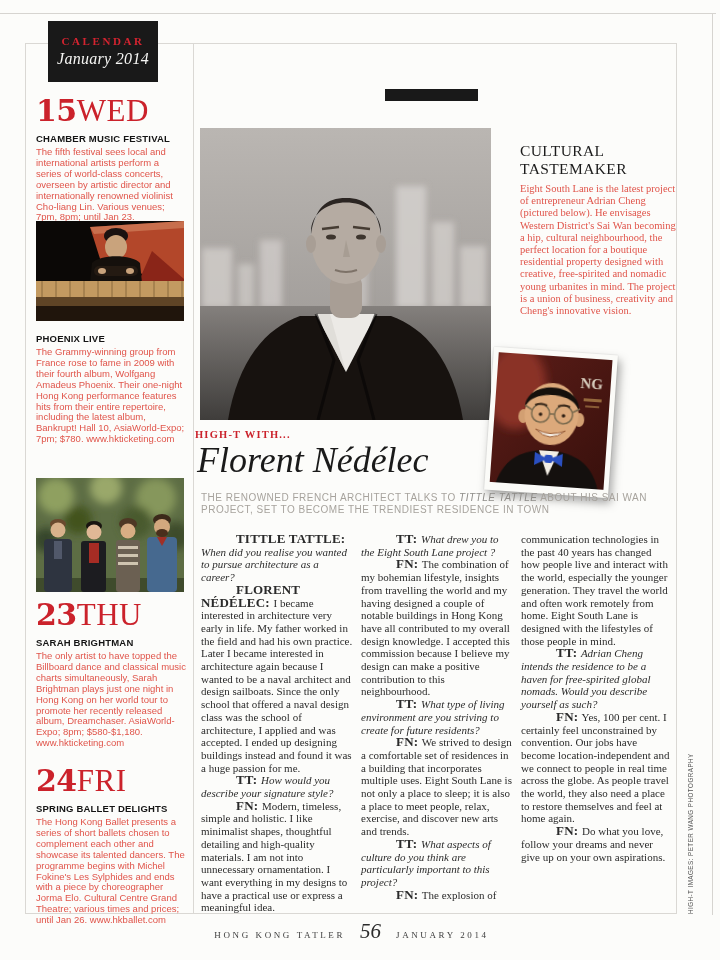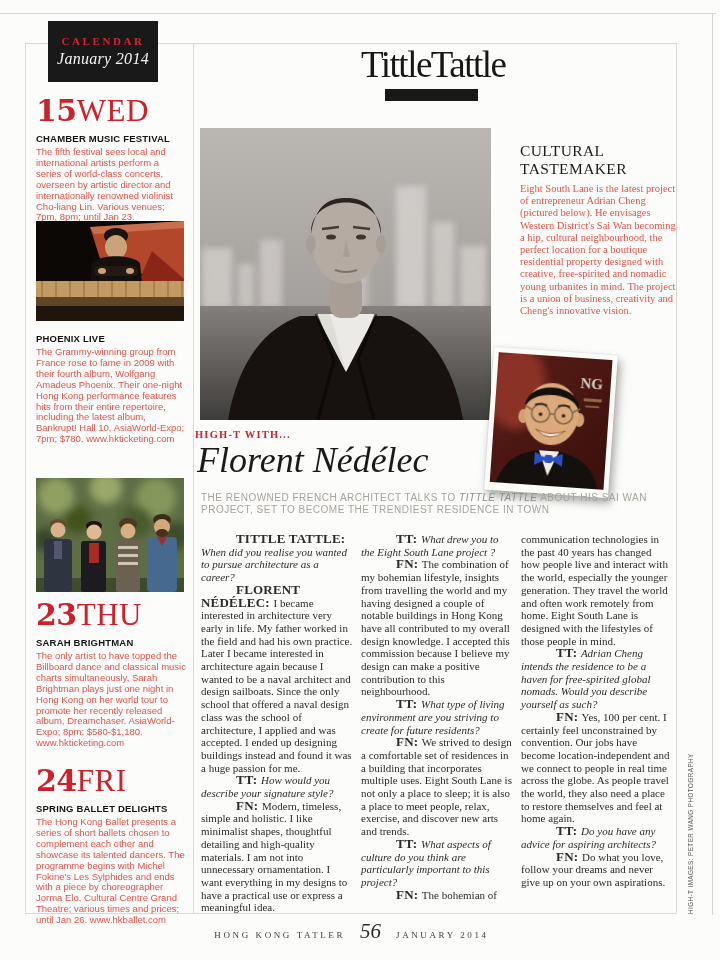--- a/index.html
+++ b/index.html
@@ -172,21 +172,20 @@
     <h3 class="ev-title">SARAH BRIGHTMAN</h3>
     <p class="ev-body">The only artist to have topped the Billboard dance and classical music charts simultaneously, Sarah Brightman plays just one night in Hong Kong on her world tour to promote her recently released album, Dreamchaser. AsiaWorld-Expo; 8pm; $580-$1,180. www.hkticketing.com</p>
   </section>
 
   <section class="event" id="ev4">
     <div class="day-row"><span class="day-num">24</span><span class="day-wd">FRI</span></div>
     <h3 class="ev-title">SPRING BALLET DELIGHTS</h3>
     <p class="ev-body">The Hong Kong Ballet presents a series of short ballets chosen to complement each other and showcase its talented dancers. The programme begins with Michel Fokine's Les Sylphides and ends with a piece by choreographer Jorma Elo. Cultural Centre Grand Theatre; various times and prices; until Jan 26. www.hkballet.com</p>
   </section>
 
-  <div id="masthead">TittleTattle</div>
   <div id="masthead-bar"></div>
 
   <svg class="ph" id="img-portrait" width="291" height="292" viewBox="0 0 291 292">
     <defs>
       <linearGradient id="sky" x1="0" y1="0" x2="0" y2="1">
           <stop offset="0" stop-color="#bab6b2"></stop>
           <stop offset="1" stop-color="#96928f"></stop>
         </linearGradient>
       <linearGradient id="sea" x1="0" y1="0" x2="0" y2="1">
           <stop offset="0" stop-color="#84807d"></stop>
@@ -282,28 +281,27 @@
     <p class="qa q"><b class="spk">TT:</b> <span>How would you describe your signature style?</span></p>
     <p class="qa a"><b class="spk">FN:</b> <span>Modern, timeless, simple and holistic. I like minimalist shapes, thoughtful detailing and high-quality materials. I am not into unnecessary ornamentation. I want everything in my designs to have a practical use or express a meaningful idea.</span></p>
   </div>
 
   <div class="col" id="col2">
     <p class="qa q"><b class="spk">TT:</b> <span>What drew you to the Eight South Lane project ?</span></p>
     <p class="qa a"><b class="spk">FN:</b> <span>The combination of my bohemian lifestyle, insights from travelling the world and my having designed a couple of notable buildings in Hong Kong have all contributed to my overall design knowledge. I accepted this commission because I believe my design can make a positive contribution to this neighbourhood.</span></p>
     <p class="qa q"><b class="spk">TT:</b> <span>What type of living environment are you striving to create for future residents?</span></p>
     <p class="qa a"><b class="spk">FN:</b> <span>We strived to design a comfortable set of residences in a building that incorporates multiple uses. Eight South Lane is not only a place to sleep; it is also a place to meet people, relax, exercise, and discover new arts and trends.</span></p>
     <p class="qa q"><b class="spk">TT:</b> <span>What aspects of culture do you think are particularly important to this project?</span></p>
-    <p class="qa a"><b class="spk">FN:</b> <span>The bohemian of</span></p>
+    <p class="qa a"><b class="spk">FN:</b> <span>The explosion of</span></p>
   </div>
 
   <div class="col" id="col3">
     <p class="qa a"><span>communication technologies in the past 40 years has changed how people live and interact with the world, especially the younger generation. They travel the world and often work remotely from home. Eight South Lane is designed with the lifestyles of those people in mind.</span></p>
     <p class="qa q"><b class="spk">TT:</b> <span>Adrian Cheng intends the residence to be a haven for free-spirited global nomads. Would you describe yourself as such?</span></p>
     <p class="qa a"><b class="spk">FN:</b> <span>Yes, 100 per cent. I certainly feel unconstrained by convention. Our jobs have become location-independent and we connect to people in real time across the globe. As people travel the world, they also need a place to restore themselves and feel at home again.</span></p>
-    <p class="qa q"><b class="spk">TT:</b> <span>Do you have any advice for aspiring architects?</span></p>
     <p class="qa a"><b class="spk">FN:</b> <span>Do what you love, follow your dreams and never give up on your own aspirations.</span></p>
   </div>
 
   <div id="footer">
     <span class="f-side">HONG KONG TATLER</span>
     <span class="f-num">56</span>
     <span class="f-side">JANUARY 2014</span>
   </div>
 
   <div id="credit">HIGH-T IMAGES: PETER WANG PHOTOGRAPHY</div>

